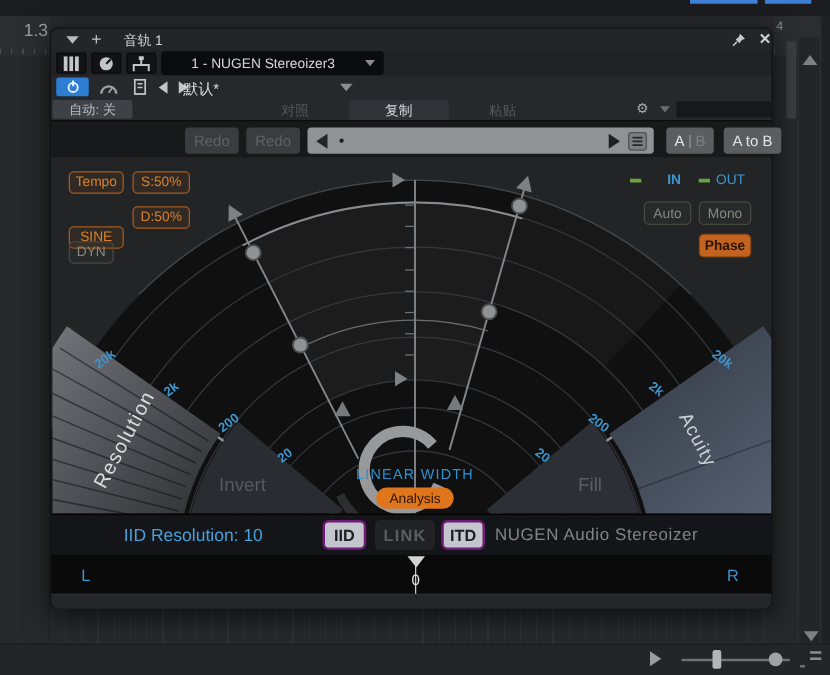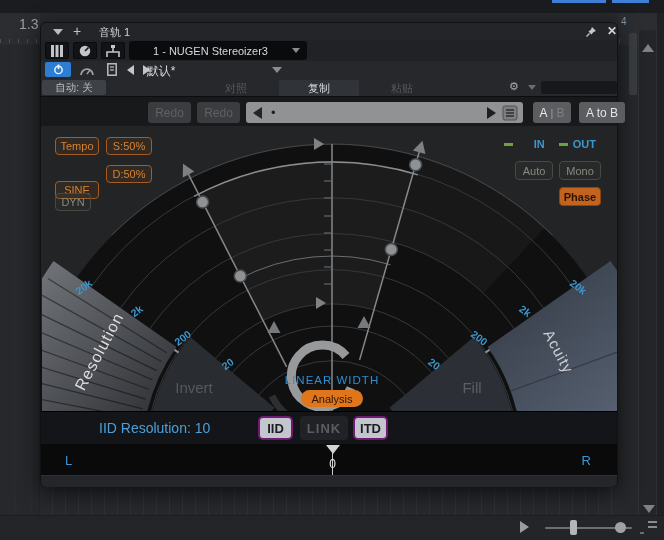--- a/index.html
+++ b/index.html
@@ -283,21 +283,21 @@
         <span>D:50%</span>
         </div>
       <div class="abs chip olive" style="left:14px;top:67px;width:36px;height:18px;">
         <span>DYN</span>
         </div>
 
       <div class="abs" style="right:21px;top:12px;display:flex;gap:14px;align-items:center;">
         <span style="width:9px;height:3px;background:#6aa33f;display:inline-block;"></span>
         <span style="color:#3d96cf;font-size:11px;font-weight:bold;margin-left:-9px;padding-left:16px;">IN</span>
         <span style="width:9px;height:3px;background:#6aa33f;display:inline-block;"></span>
-        <span style="color:#3d96cf;font-size:11px;font-weight:bold;margin-left:-9px;">OUT</span>
+        <span style="color:#3d96cf;font-size:11px;font-weight:normal;margin-left:-9px;">OUT</span>
       </div>
       <div class="abs chip olive" style="left:474px;top:35px;width:38px;height:19px;">
         <span>Auto</span>
         </div>
       <div class="abs chip olive" style="left:518px;top:35px;width:42px;height:19px;">
         <span>Mono</span>
         </div>
       <div class="abs chip" style="left:518px;top:61px;width:42px;height:19px;background:#c2641f;color:#2a1505;border:1px solid #8a4512;font-weight:bold;">
         <span>Phase</span>
         </div>
@@ -312,20 +312,21 @@
       <span class="abs" style="left:58px;top:8px;color:#4aa0d8;font-size:14px;">IID Resolution: 10</span>
       <div class="abs pill" style="left:217px;top:4px;width:35px;height:24px;">
         <span>IID</span>
         </div>
       <div class="abs" style="left:259px;top:4px;width:48px;height:24px;background:#202225;border-radius:4px;display:flex;align-items:center;justify-content:center;">
         <span style="color:#5a5e63;font-weight:bold;font-size:13px;letter-spacing:1px;">LINK</span>
         </div>
       <div class="abs pill" style="left:312px;top:4px;width:35px;height:24px;">
         <span>ITD</span>
         </div>
+      <span class="abs" style="left:355px;top:8px;color:#82858a;font-size:13.5px;letter-spacing:0.5px;">NUGEN Audio Stereoizer</span>
     </div>
 
     <div class="row" style="top:421px;height:32px;background:#0a0a0b;border-bottom:1px solid #2e3033;">
       <span class="abs" style="left:24px;top:9px;color:#3d96cf;font-size:13px;">L</span>
       <span class="abs" style="right:26px;top:9px;color:#3d96cf;font-size:13px;">R</span>
       <div class="abs" style="left:291px;top:9px;width:1px;height:22px;background:#caccce;"></div>
       <div class="abs tri" style="left:285px;top:1px;border-left:7px solid transparent;border-right:7px solid transparent;border-top:9px solid #d2d4d6;"></div>
       <span class="abs" style="left:284px;top:13px;width:15px;text-align:center;color:#e8e9ea;font-size:12px;">0</span>
     </div>
 

